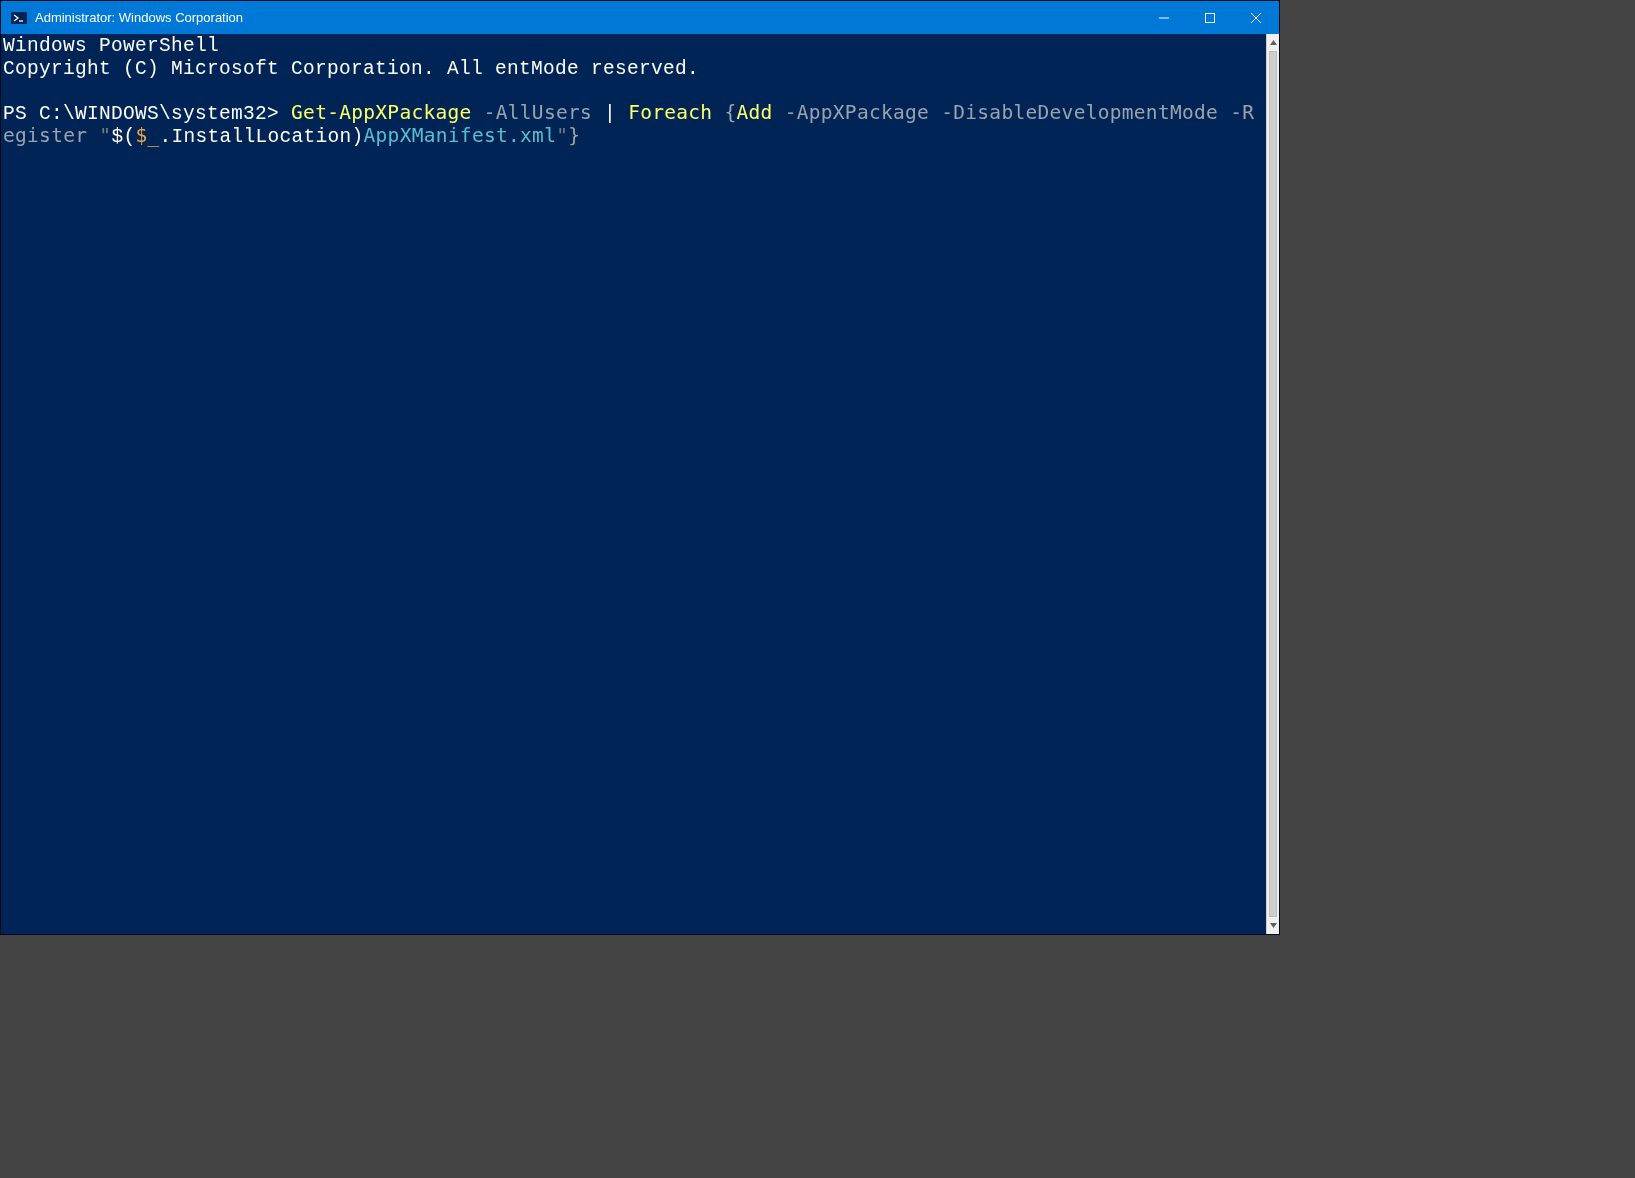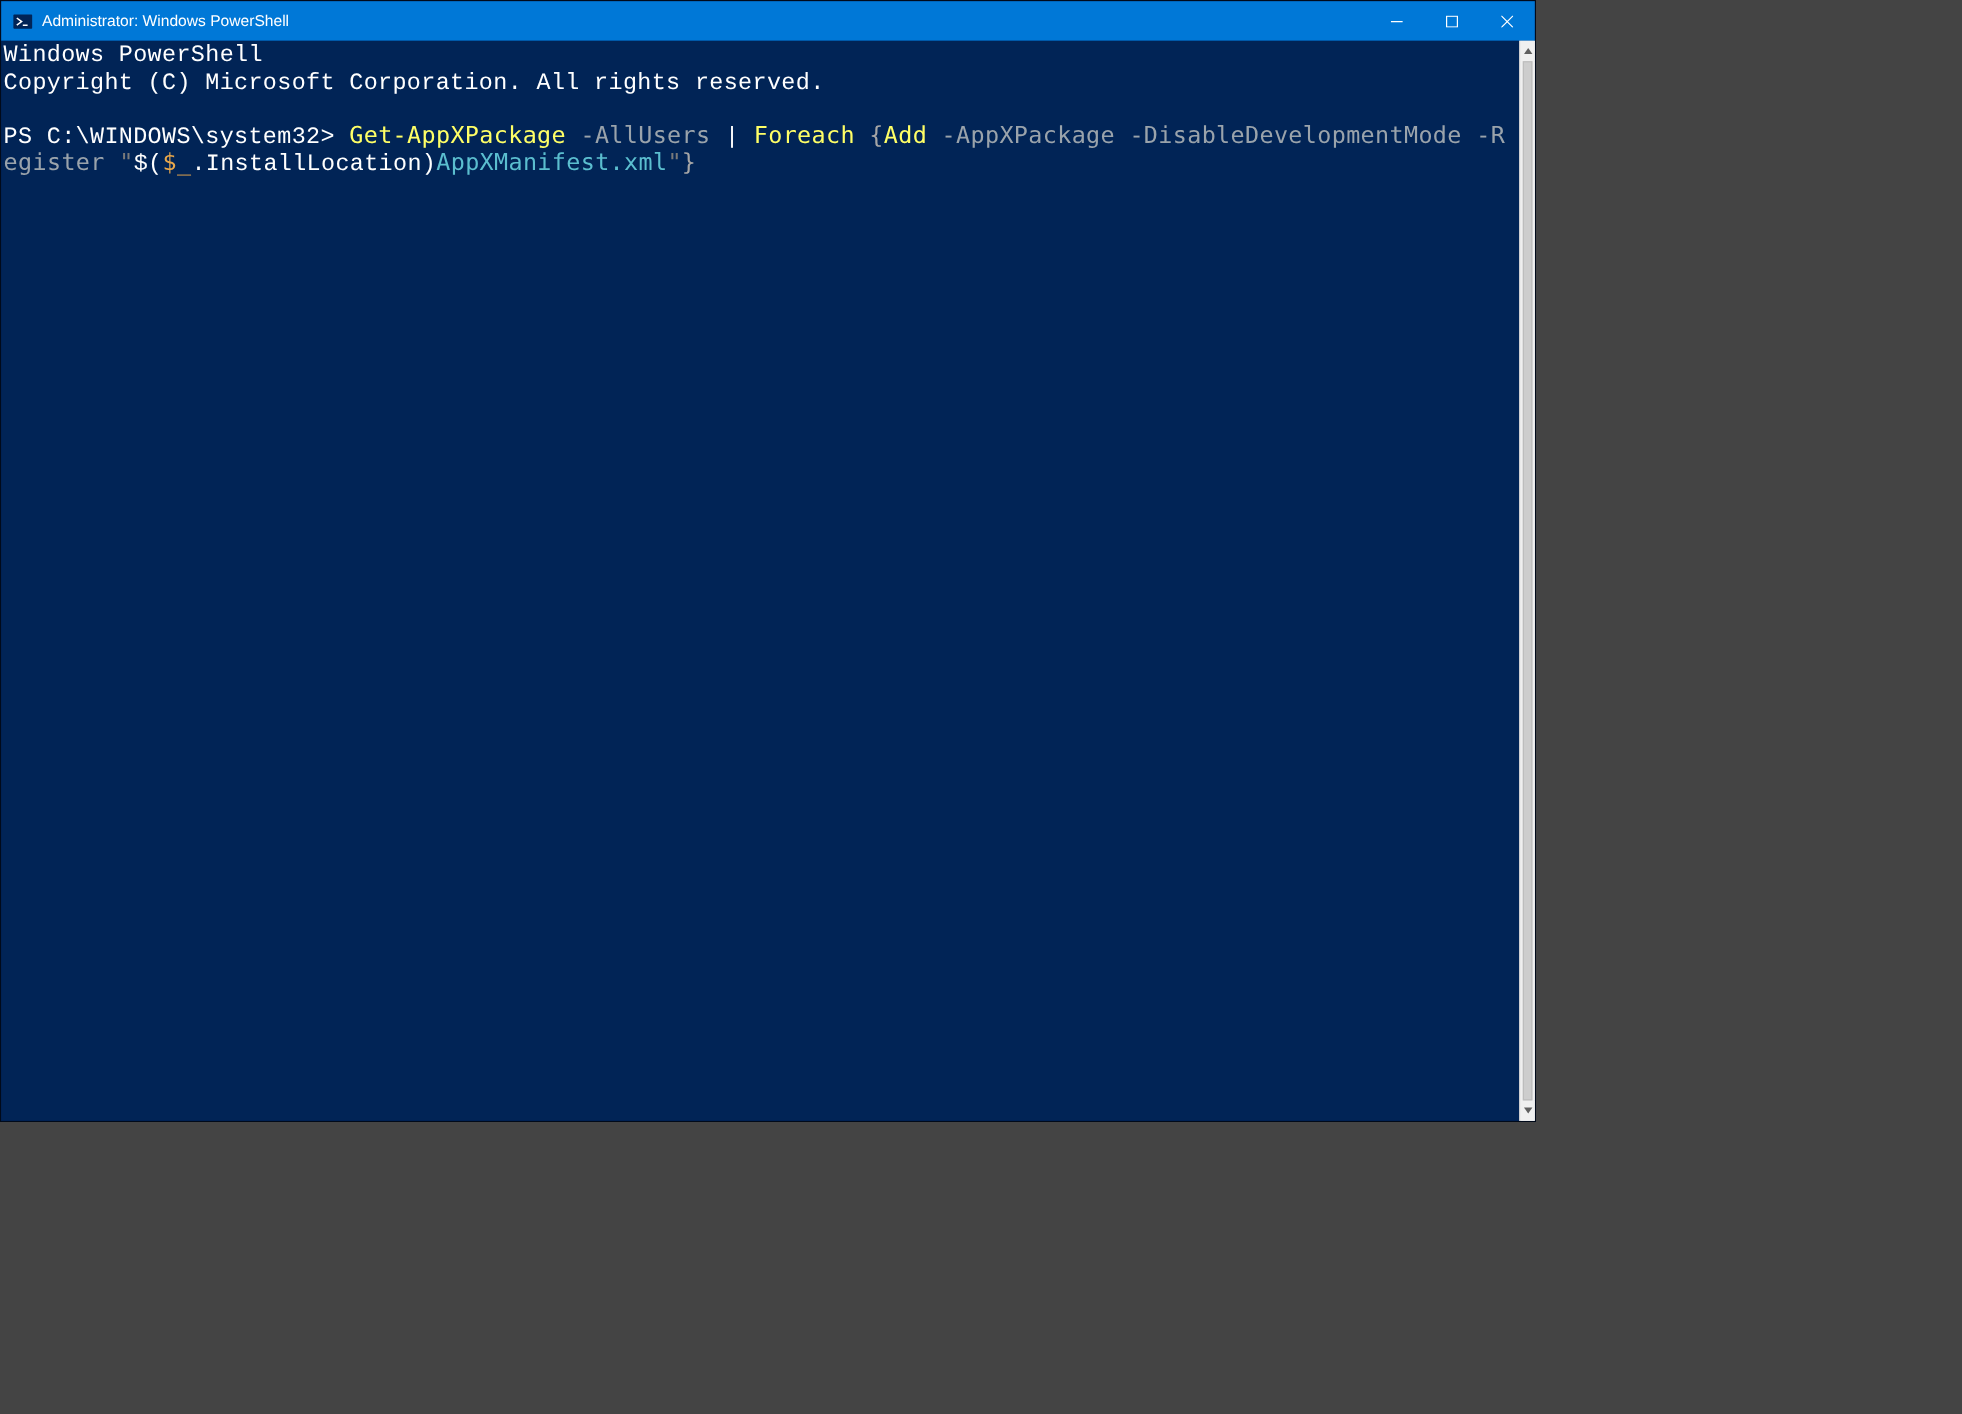--- a/index.html
+++ b/index.html
@@ -119,42 +119,42 @@
 <div class="window">
 
   <div class="titlebar">
     <span class="icon">
       <svg width="16" height="16" viewBox="0 0 16 16">
         <rect x="0" y="2" width="16" height="12" rx="1" fill="#012456"></rect>
         <path d="M3 5 L7 8 L3 11" stroke="#fff" stroke-width="1.3" fill="none"></path>
         <path d="M8 11 L12 11" stroke="#fff" stroke-width="1.3"></path>
       </svg>
     </span>
-    <span class="title">Administrator: Windows PowerShell</span>
+    <span class="title">Administrator: Windows Corporation</span>
     <div class="wc">
       <svg width="10" height="10">
           <path d="M0 5 H10" stroke="#fff" stroke-width="1"></path>
         </svg>
     </div>
     <div class="wc">
       <svg width="10" height="10">
           <rect x="0.5" y="0.5" width="9" height="9" fill="none" stroke="#fff" stroke-width="1"></rect>
         </svg>
     </div>
     <div class="wc close">
       <svg width="10" height="10">
           <path d="M0 0 L10 10 M10 0 L0 10" stroke="#fff" stroke-width="1"></path>
         </svg>
     </div>
   </div>
 
   <div class="client">
     <div class="terminal-wrap">
 <pre class="terminal"><span class="c-white">Windows PowerShell</span>
-<span class="c-white">Copyright (C) Microsoft Corporation. All rights reserved.</span>
+<span class="c-white">Copyright (C) Microsoft Corporation. All entMode reserved.</span>
 
 <span class="c-white">PS C:\WINDOWS\system32&gt; </span><span class="c-yellow">Get-AppXPackage</span><span class="c-gray"> -AllUsers </span><span class="c-white">| </span><span class="c-yellow">Foreach </span><span class="c-grayp">{</span><span class="c-yellow">Add</span><span class="c-gray"> -AppXPackage </span><span class="c-gray">-DisableDevelopm</span><span class="c-gray">entMode</span><span class="c-gray"> -Register </span><span class="c-dkgray">"</span><span class="c-white">$(</span><span class="c-orange">$_</span><span class="c-white">.InstallLocation</span><span class="c-white">)</span><span class="c-teal">AppXManifest.xml</span><span class="c-dkgray">"</span><span class="c-grayp">}</span></pre>
     </div>
 
     <div class="scrollbar">
       <div class="sb-btn">
         <svg width="9" height="9">
             <path d="M4.5 2 L8 7 L1 7 Z" fill="#606060"></path>
           </svg>
       </div>

